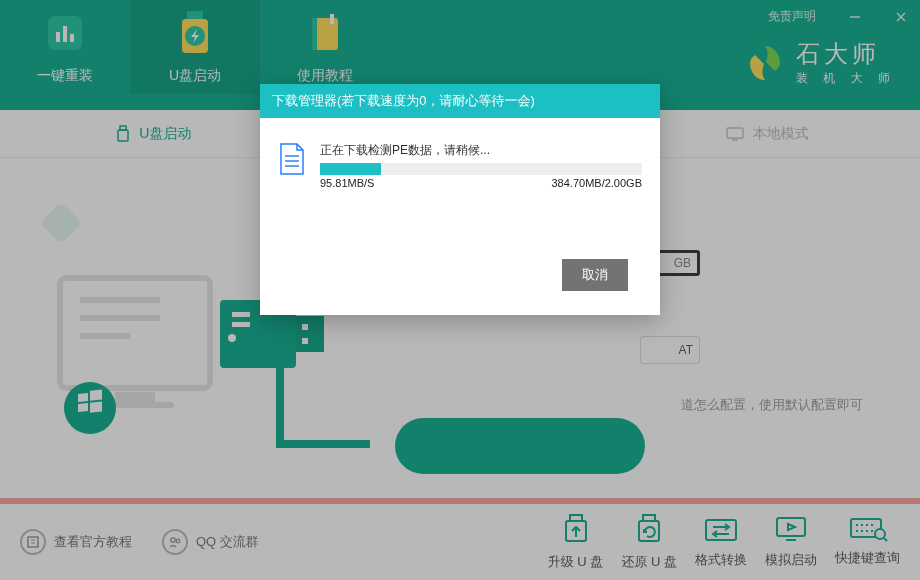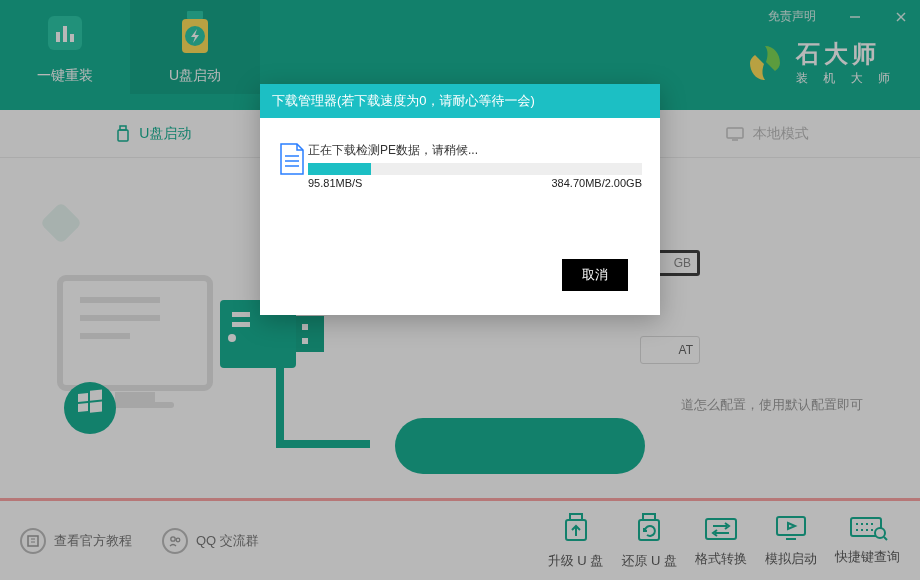--- a/index.html
+++ b/index.html
@@ -8,52 +8,52 @@
 .header { height: 110px; background: #19b295; display: flex; position: relative; }
 .header-tabs { display: flex; }
 .header-tab { width: 130px; height: 94px; display: flex; flex-direction: column; align-items: center; justify-content: center; color: #fff; font-size: 14px; cursor: pointer; }
 .header-tab.active { background: #18a58a; }
 .header-tab .icon-box { width: 48px; height: 48px; margin-bottom: 10px; display: flex; align-items: center; justify-content: center; }
 .header-right { position: absolute; right: 12px; top: 8px; display: flex; align-items: center; gap: 32px; color: #dff5f0; font-size: 12px; }
 .header-right .win-btn { width: 14px; height: 14px; cursor: pointer; display: flex; align-items: center; justify-content: center; }
 .brand { position: absolute; right: 24px; top: 38px; display: flex; align-items: center; gap: 10px; }
 .brand-logo { width: 42px; height: 42px; }
 .brand-text { color: #fff; }
-.brand-text .t1 { font-size: 24px; font-weight: bold; letter-spacing: 4px; }
+.brand-text .t1 { font-size: 24px; font-weight: normal; letter-spacing: 4px; }
 .brand-text .t2 { font-size: 12px; letter-spacing: 6px; }
 
 .mode-tabs { height: 48px; display: flex; border-bottom: 1px solid #eee; }
 .mode-tab { flex: 1; display: flex; align-items: center; justify-content: center; gap: 8px; color: #bdbdbd; font-size: 14px; cursor: pointer; }
 .mode-tab.active { color: #19b295; }
 
 .body-area { height: 340px; position: relative; background: #fff; }
 .illus { position: absolute; left: 40px; top: 30px; }
 .hint-text { position: absolute; right: 57px; top: 238px; color: #9e9e9e; font-size: 13px; }
 
-.bottom-bar { height: 82px; border-top: 3px solid #fca5a5; display: flex; align-items: center; padding: 0 20px; text-align: center; }
+.bottom-bar { height: 82px; border-top: 6px solid #fca5a5; display: flex; align-items: center; padding: 0 20px; text-align: center; }
 .bottom-left { display: flex; gap: 30px; }
 .bl-item { display: flex; align-items: center; gap: 8px; color: #7a7a7a; font-size: 13px; cursor: pointer; }
 .bl-item .circ { width: 26px; height: 26px; border: 2px solid #bdbdbd; border-radius: 50%; display: flex; align-items: center; justify-content: center; }
 .bottom-right { margin-left: auto; display: flex; gap: 18px; }
 .br-item { display: flex; flex-direction: column; align-items: center; gap: 6px; cursor: pointer; }
 .br-item .lab { font-size: 13px; color: #5e5e5e; }
 
 .overlay { position: absolute; inset: 0; background: rgba(0,0,0,0.28); display: flex; align-items: flex-start; justify-content: center; padding-top: 84px; z-index: 50; }
 .modal { width: 400px; background: #fff; box-shadow: 0 6px 24px rgba(0,0,0,0.25); }
 .modal-header { height: 34px; background: #1cbfc4; color: #fff; font-size: 13px; display: flex; align-items: center; padding: 0 12px; }
 .modal-body { padding: 24px 18px 10px 18px; }
-.dl-row { display: flex; }
+.dl-row { display: flex; gap: 12px; }
 .file-icon { width: 30px; flex-shrink: 0; }
 .dl-info { flex: 1; }
 .dl-status { font-size: 12px; color: #333; margin-bottom: 4px; }
 .prog-bar { height: 12px; background: #eee; position: relative; }
 .prog-fill { position: absolute; left: 0; top: 0; bottom: 0; background: #1cbfc4; }
 .dl-meta { display: flex; justify-content: space-between; font-size: 11px; font-family: "SimSun", monospace; color: #222; margin-top: 2px; }
 .modal-actions { display: flex; justify-content: flex-end; padding: 60px 32px 24px 0; }
-.btn-cancel { background: #000000; color: #fff; border: none; padding: 7px 20px; font-size: 13px; cursor: pointer; }
+.btn-cancel { background: #737373; color: #fff; border: none; padding: 7px 20px; font-size: 13px; cursor: pointer; }
 
 svg { display: block; }
 </style>
 </head>
 <body>
 
 <div class="header">
   <div class="header-tabs">
     <div class="header-tab">
       <div class="icon-box">
@@ -69,20 +69,30 @@
     <div class="header-tab active">
       <div class="icon-box">
         <svg width="42" height="48">
             <rect x="13" y="2" width="16" height="8" rx="1" fill="#2fc9a9"></rect>
             <rect x="8" y="10" width="26" height="34" rx="4" fill="#ffe05c"></rect>
             <circle cx="21" cy="27" r="10" fill="#2fc9a9"></circle>
             <path d="M23 20 L17 28 L21 28 L19 34 L25 26 L21 26 Z" fill="#fff"></path>
           </svg>
       </div>
       <span>U盘启动</span>
+    </div>
+    <div class="header-tab">
+      <div class="icon-box">
+        <svg width="42" height="42">
+            <rect x="8" y="6" width="26" height="32" rx="3" fill="#ffe05c"></rect>
+            <rect x="8" y="6" width="5" height="32" fill="#2fc9a9"></rect>
+            <rect x="26" y="2" width="4" height="10" fill="#fff"></rect>
+          </svg>
+      </div>
+      <span>使用教程</span>
     </div>
   </div>
   <div class="header-right">
     <span>免责声明</span>
     <div class="win-btn">
       <svg width="12" height="12">
           <line x1="1" y1="6" x2="11" y2="6" stroke="#dff5f0" stroke-width="1.5"></line>
         </svg>
     </div>
     <div class="win-btn">

